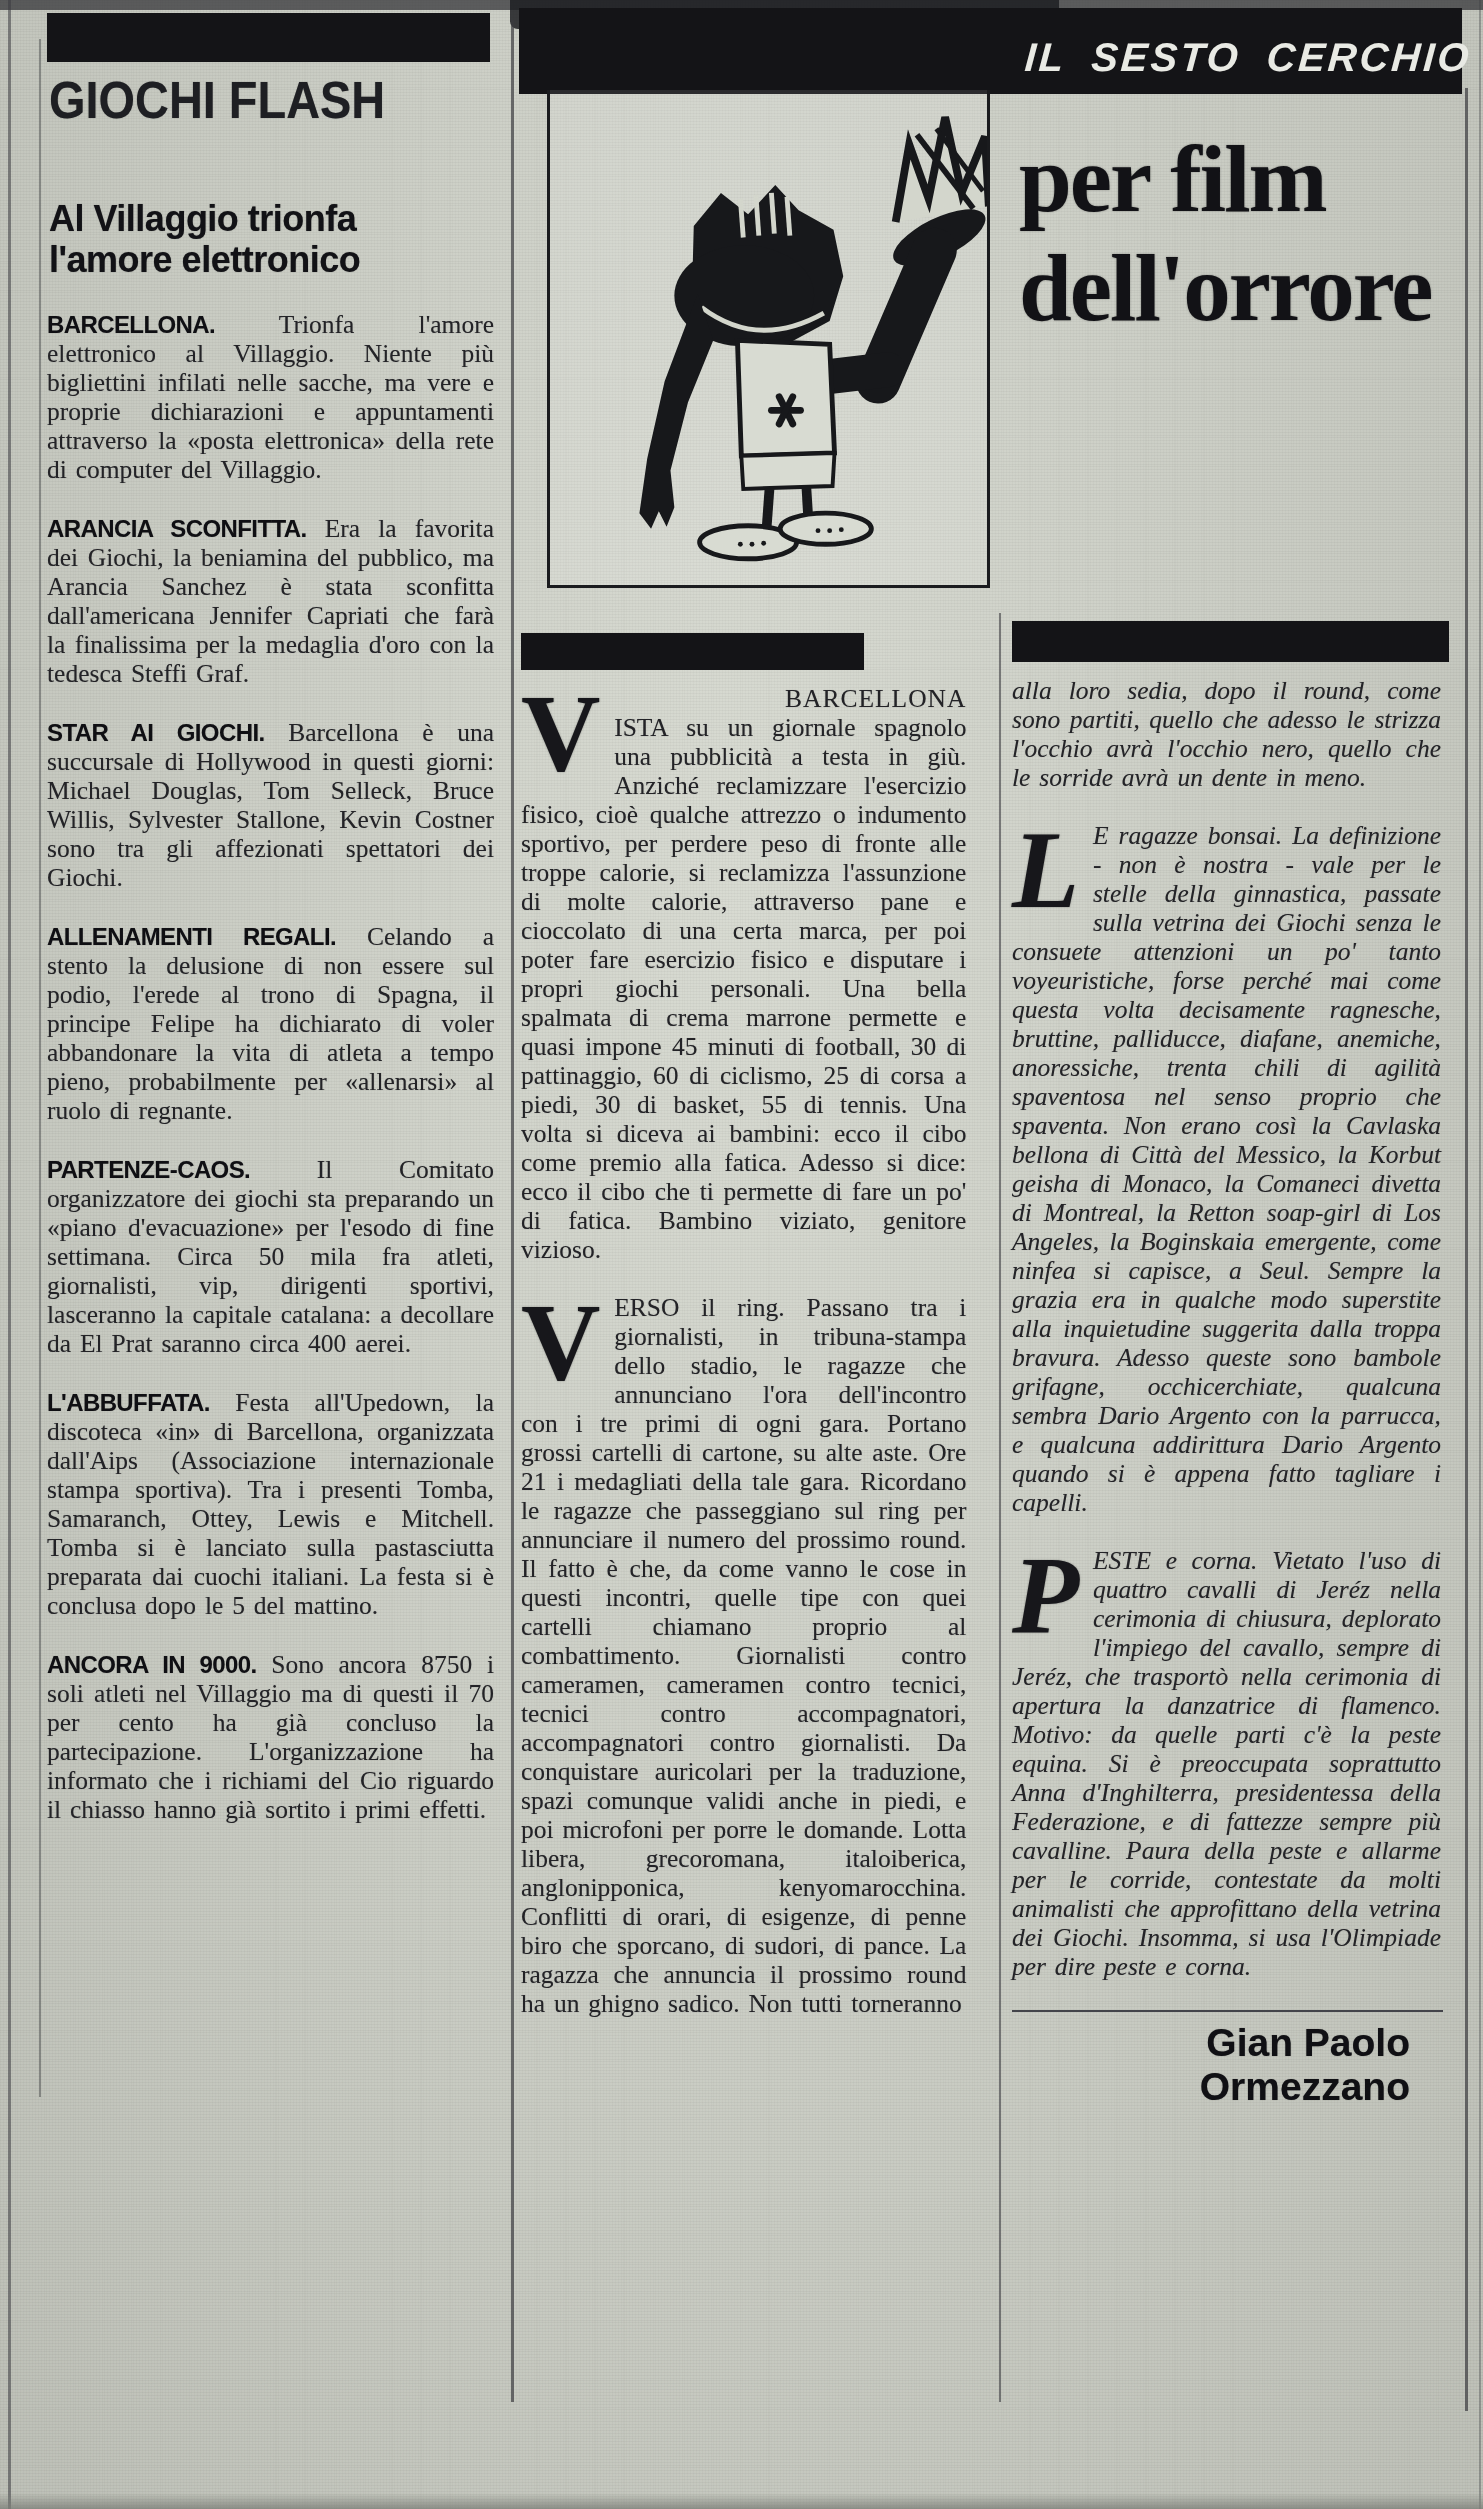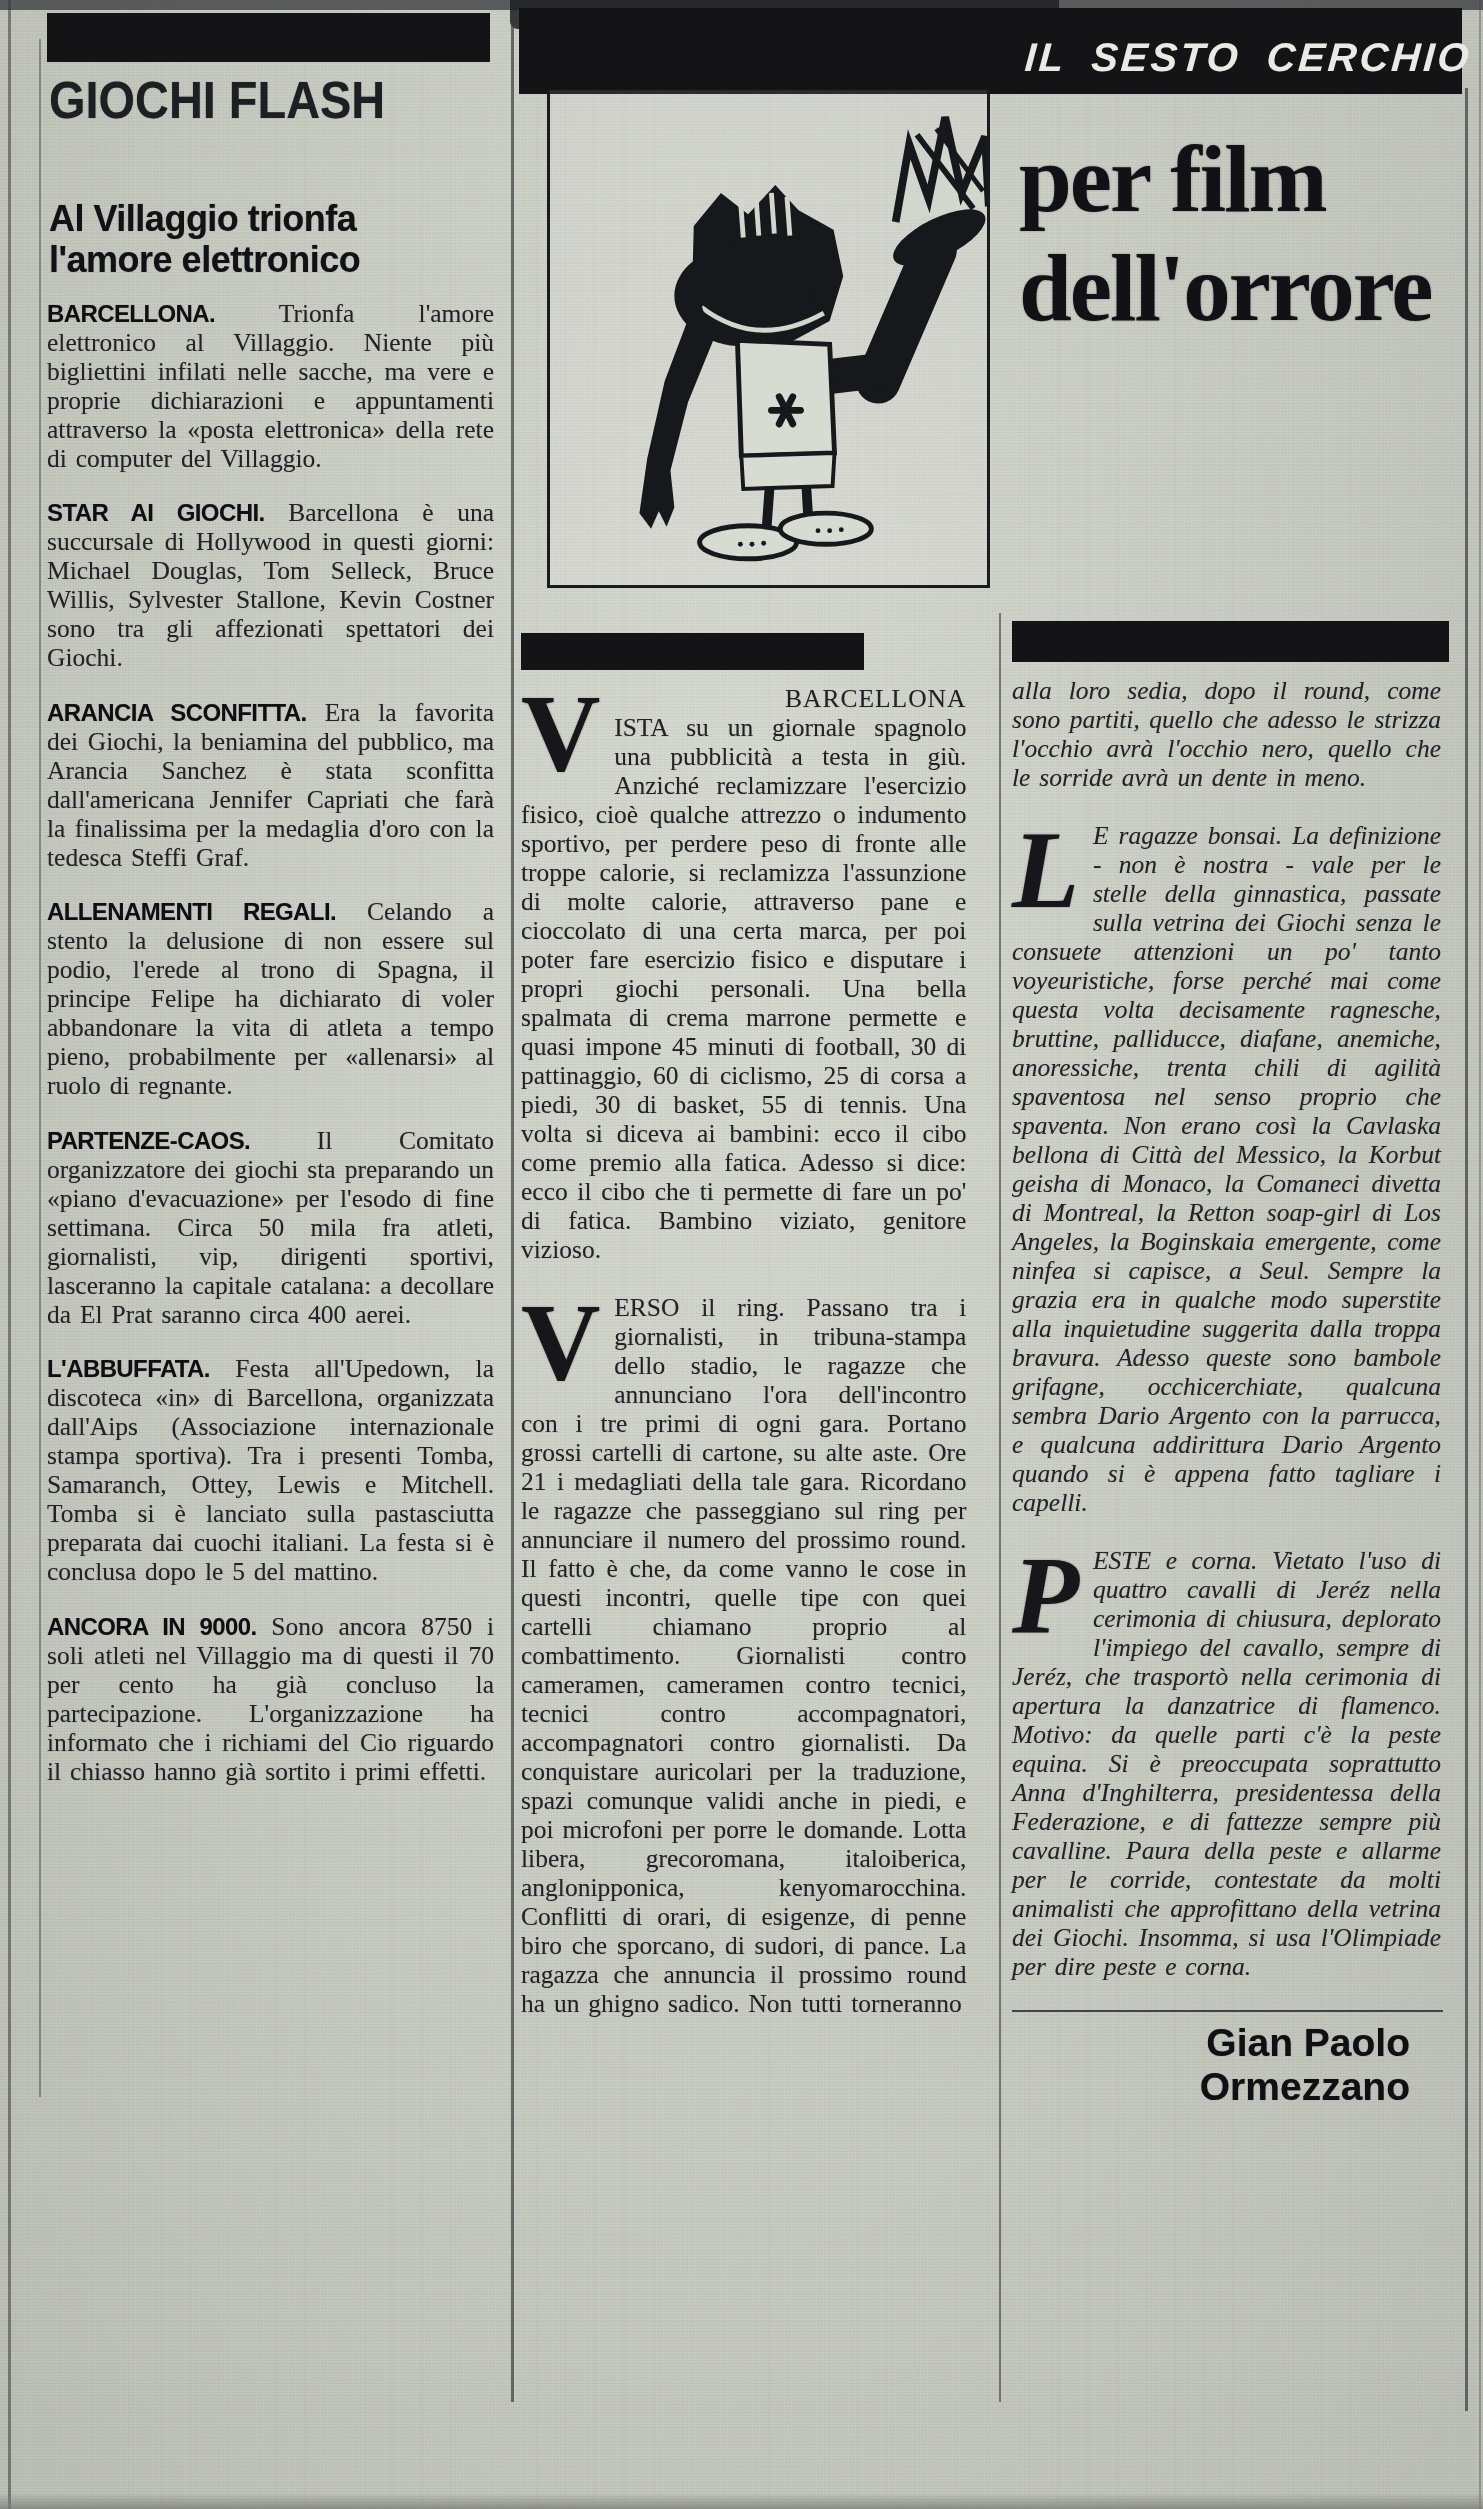--- a/index.html
+++ b/index.html
@@ -39,21 +39,21 @@
   .col-left{position:absolute;left:47px;top:65px;width:447px;}
   .section-title{
     font-family:"Liberation Sans",sans-serif;font-weight:700;font-size:51px;color:#1e1f23;
     letter-spacing:0px;transform:scaleX(0.92);transform-origin:left;margin:5.9px 0 0 2px;
     text-shadow:0 0 1px rgba(0,0,0,.4);
   }
   .left-headline{
     font-family:"Liberation Sans",sans-serif;font-weight:700;font-size:36px;line-height:41px;
     color:#121216;letter-spacing:-0.5px;margin:68px 0 0 2px;text-shadow:0 0 1px rgba(0,0,0,.45);
   }
-  .brief{margin-top:19px;font-size:25.5px;line-height:29px;text-align:justify;word-spacing:2.5px;
+  .brief{margin-top:30px;font-size:25.5px;line-height:29px;text-align:justify;word-spacing:2.5px;
     text-shadow:0 0 1px rgba(0,0,0,.22);}
   .brief .lead{font-family:"Liberation Sans",sans-serif;font-weight:700;font-size:24px;
     letter-spacing:-0.6px;color:#0f0f13;}
 
   
   .mascot-box{
     position:absolute;left:547px;top:90px;width:437px;height:495px;
     border:3.9px solid #1a1b1e;border-top:none;background:rgba(255,255,255,0.10);
   }
   .mascot-box svg{display:block;width:100%;height:100%;}
@@ -108,22 +108,22 @@
   <div class="kicker">IL SESTO CERCHIO</div>
 
   <div class="col-left">
     <div class="section-title">GIOCHI FLASH</div>
     <div class="left-headline">
       <div>Al Villaggio trionfa</div>
       <div>l'amore elettronico</div>
     </div>
 
     <p class="brief"><span class="lead">BARCELLONA.</span> <span>Trionfa l'amore elettronico al Villaggio. Niente più bigliettini infilati nelle sacche, ma vere e proprie dichiarazioni e appuntamenti attraverso la «posta elettronica» della rete di computer del Villaggio.</span></p>
+    <p class="brief"><span class="lead">ARANCIA SCONFITTA.</span> <span>Era la favorita dei Giochi, la beniamina del pubblico, ma Arancia Sanchez è stata sconfitta dall'americana Jennifer Capriati che farà la finalissima per la medaglia d'oro con la tedesca Steffi Graf.</span></p>
     <p class="brief"><span class="lead">STAR AI GIOCHI.</span> <span>Barcellona è una succursale di Hollywood in questi giorni: Michael Douglas, Tom Selleck, Bruce Willis, Sylvester Stallone, Kevin Costner sono tra gli affezionati spettatori dei Giochi.</span></p>
-    <p class="brief"><span class="lead">ARANCIA SCONFITTA.</span> <span>Era la favorita dei Giochi, la beniamina del pubblico, ma Arancia Sanchez è stata sconfitta dall'americana Jennifer Capriati che farà la finalissima per la medaglia d'oro con la tedesca Steffi Graf.</span></p>
     <p class="brief"><span class="lead">ALLENAMENTI REGALI.</span> <span>Celando a stento la delusione di non essere sul podio, l'erede al trono di Spagna, il principe Felipe ha dichiarato di voler abbandonare la vita di atleta a tempo pieno, probabilmente per «allenarsi» al ruolo di regnante.</span></p>
     <p class="brief"><span class="lead">PARTENZE-CAOS.</span> <span>Il Comitato organizzatore dei giochi sta preparando un «piano d'evacuazione» per l'esodo di fine settimana. Circa 50 mila fra atleti, giornalisti, vip, dirigenti sportivi, lasceranno la capitale catalana: a decollare da El Prat saranno circa 400 aerei.</span></p>
     <p class="brief"><span class="lead">L'ABBUFFATA.</span> <span>Festa all'Upedown, la discoteca «in» di Barcellona, organizzata dall'Aips (Associazione internazionale stampa sportiva). Tra i presenti Tomba, Samaranch, Ottey, Lewis e Mitchell. Tomba si è lanciato sulla pastasciutta preparata dai cuochi italiani. La festa si è conclusa dopo le 5 del mattino.</span></p>
     <p class="brief"><span class="lead">ANCORA IN 9000.</span> <span>Sono ancora 8750 i soli atleti nel Villaggio ma di questi il 70 per cento ha già concluso la partecipazione. L'organizzazione ha informato che i richiami del Cio riguardo il chiasso hanno già sortito i primi effetti.</span></p>
   </div>
 
   <div class="mascot-box">
     <svg viewBox="0 0 450 510">
 
       <polyline points="356,136 370,56 390,112 407,28 424,106 448,48 452,120" fill="#d3d6cc" stroke="#17181b" stroke-width="8" stroke-linejoin="miter"></polyline>

